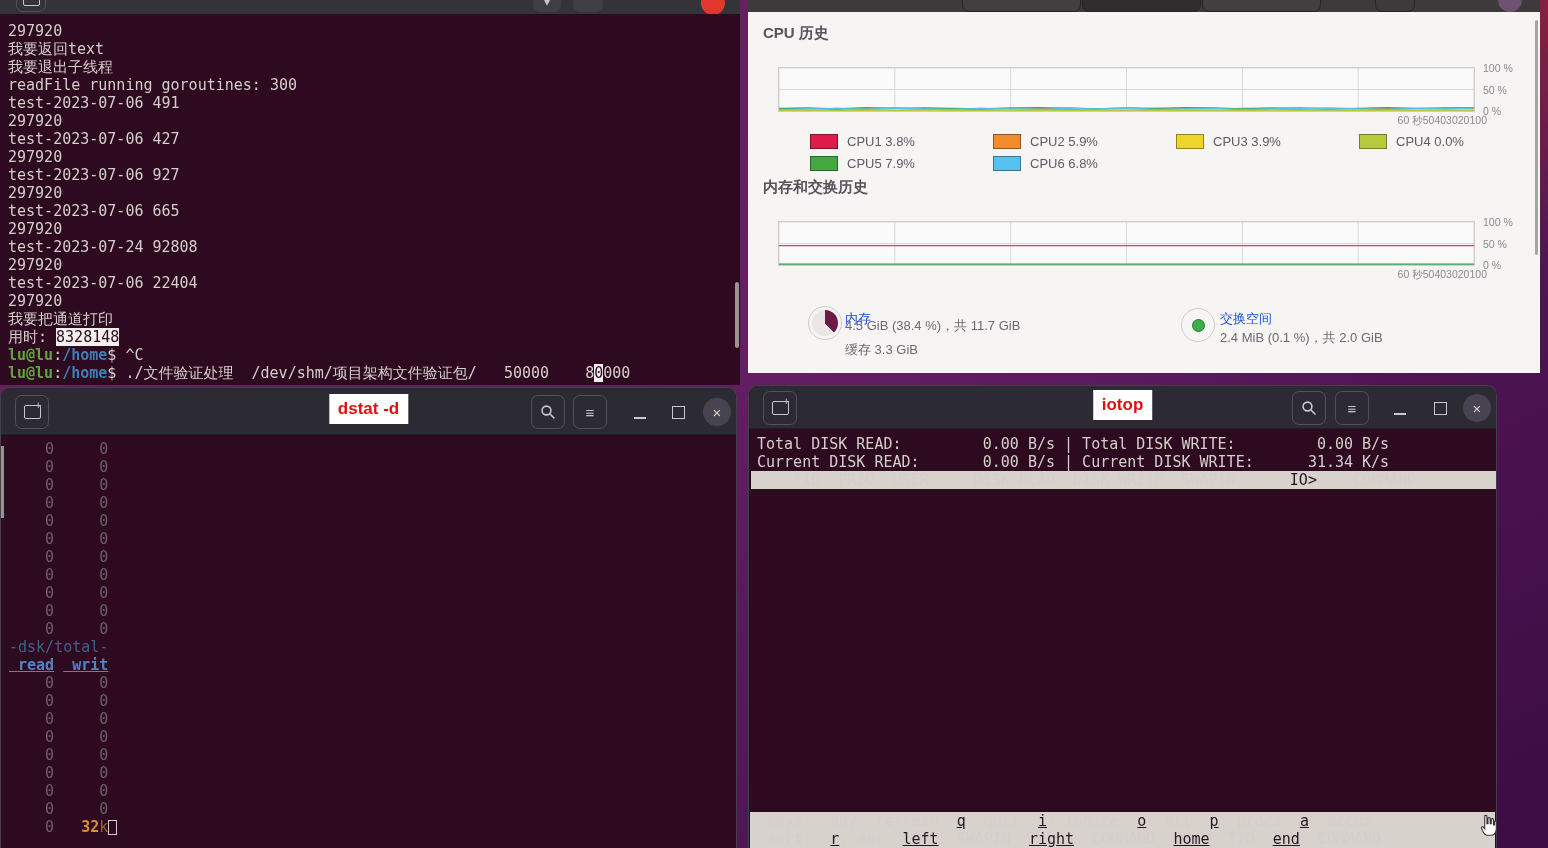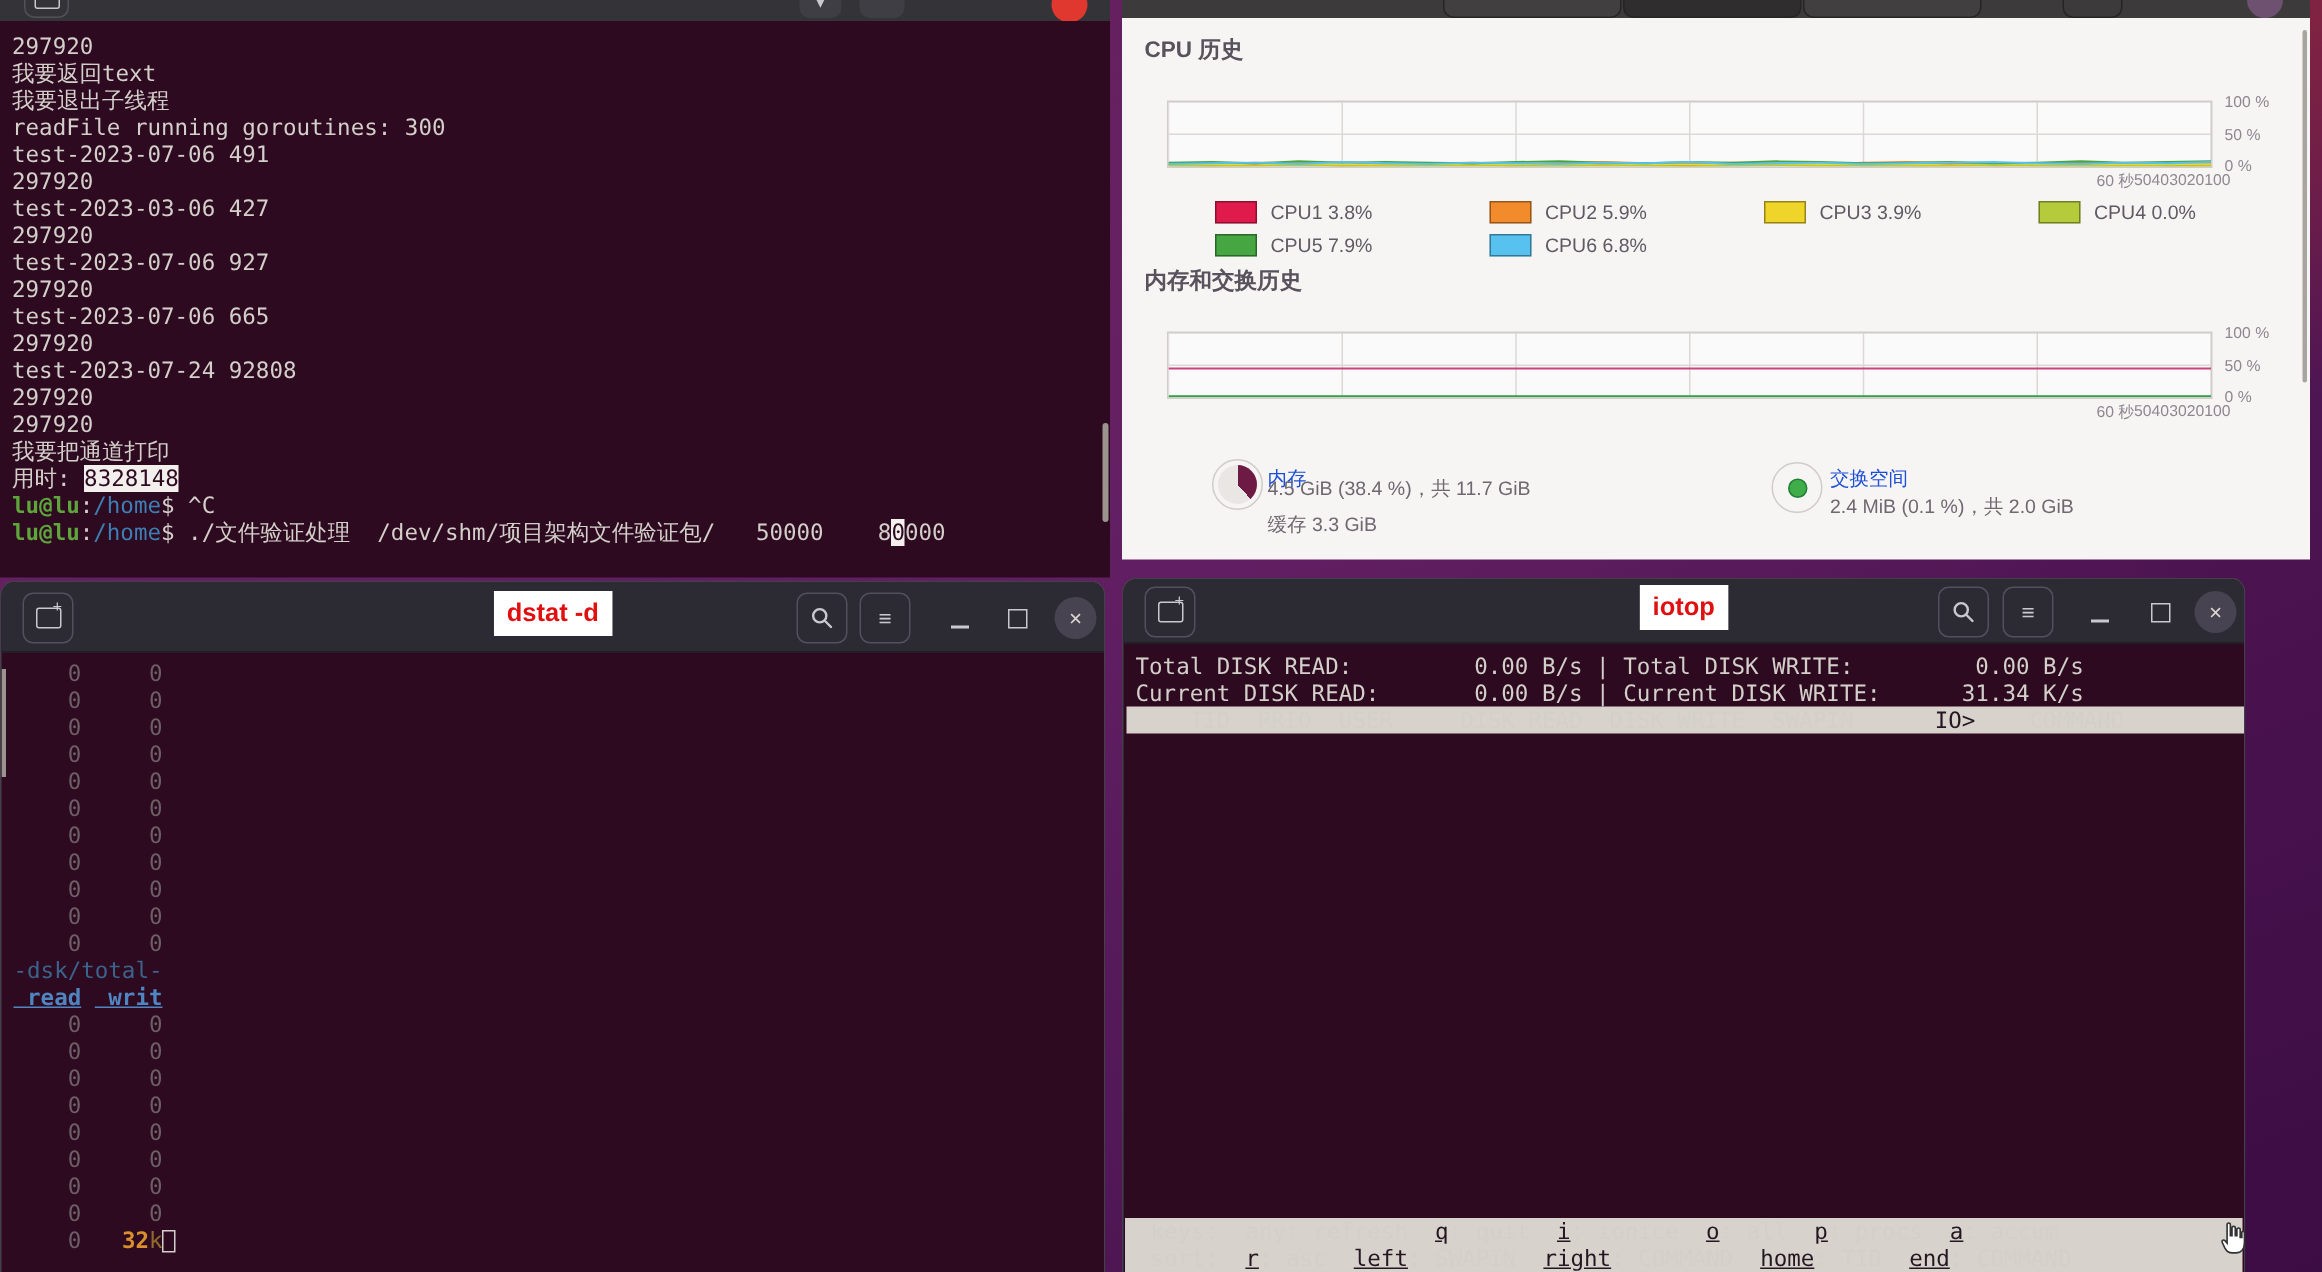--- a/index.html
+++ b/index.html
@@ -11,21 +11,21 @@
       radial-gradient(ellipse at 60% 30%, rgba(170,70,150,.18), transparent 45%),
       linear-gradient(155deg,#6d2360 0%,#57195a 45%,#3c0c44 100%);
     font-family:"Liberation Sans",sans-serif;
   }
   .window{position:absolute;box-sizing:border-box;}
   
   .term-body{font-family:"DejaVu Sans Mono","Liberation Mono",monospace;font-size:15px;line-height:18px;color:#d3cfc9;}
   .tline{white-space:pre;height:18px;}
   .seg-plain{color:#d3cfc9}
   .seg-user{color:#5ea53b;font-weight:bold}
-  .seg-path{color:#3d7fb5;font-weight:normal}
+  .seg-path{color:#3d7fb5;font-weight:bold}
   .seg-hl{background:#f2efec;color:#2e0a21}
   .seg-cursor{background:#f2efec;color:#2e0a21}
   .seg-dim{color:#6c5f66}
   .seg-blue{color:#3a648c}
   .seg-hdr{color:#4f86c2;font-weight:bold;text-decoration:underline}
   .seg-orange{color:#d98f2b;font-weight:bold}
   .seg-orangedim{color:#8f6a2a}
   .seg-bold{font-weight:normal}
   .seg-u{text-decoration:underline}
   .seg-hollow{display:inline-block;width:9px;height:15px;outline:1px solid #d3cfc9;outline-offset:-1px;vertical-align:-2px}
@@ -107,28 +107,29 @@
     <div class="tb-btn" style="left:573px;top:-12px;width:30px;height:24px;background:#3f3e44;border:none"></div>
     <div id="record-dot"></div>
   </div>
   <div class="content term-body" id="term-top-lines">
       <div class="tline"><span class="seg-plain">297920</span></div>
       <div class="tline"><span class="seg-plain">我要返回text</span></div>
       <div class="tline"><span class="seg-plain">我要退出子线程</span></div>
       <div class="tline"><span class="seg-plain">readFile running goroutines: 300</span></div>
       <div class="tline"><span class="seg-plain">test-2023-07-06 491</span></div>
       <div class="tline"><span class="seg-plain">297920</span></div>
-      <div class="tline"><span class="seg-plain">test-2023-03-06 427</span></div>
+      <div class="tline"><span class="seg-plain">test-2023-07-06 427</span></div>
       <div class="tline"><span class="seg-plain">297920</span></div>
       <div class="tline"><span class="seg-plain">test-2023-07-06 927</span></div>
       <div class="tline"><span class="seg-plain">297920</span></div>
       <div class="tline"><span class="seg-plain">test-2023-07-06 665</span></div>
       <div class="tline"><span class="seg-plain">297920</span></div>
       <div class="tline"><span class="seg-plain">test-2023-07-24 92808</span></div>
       <div class="tline"><span class="seg-plain">297920</span></div>
+      <div class="tline"><span class="seg-plain">test-2023-07-06 22404</span></div>
       <div class="tline"><span class="seg-plain">297920</span></div>
       <div class="tline"><span class="seg-plain">我要把通道打印</span></div>
       <div class="tline"><span class="seg-plain">用时: </span><span class="seg-hl">8328148</span></div>
       <div class="tline"><span class="seg-user">lu@lu</span><span class="seg-plain">:</span><span class="seg-path">/home</span><span class="seg-plain">$ ^C</span></div>
       <div class="tline"><span class="seg-user">lu@lu</span><span class="seg-plain">:</span><span class="seg-path">/home</span><span class="seg-plain">$ ./文件验证处理  /dev/shm/项目架构文件验证包/   50000    8</span><span class="seg-cursor">0</span><span class="seg-plain">000</span></div>
     </div>
   <div id="term-top-scroll"></div>
 </div>
 
 <div class="window" id="sysmon">

